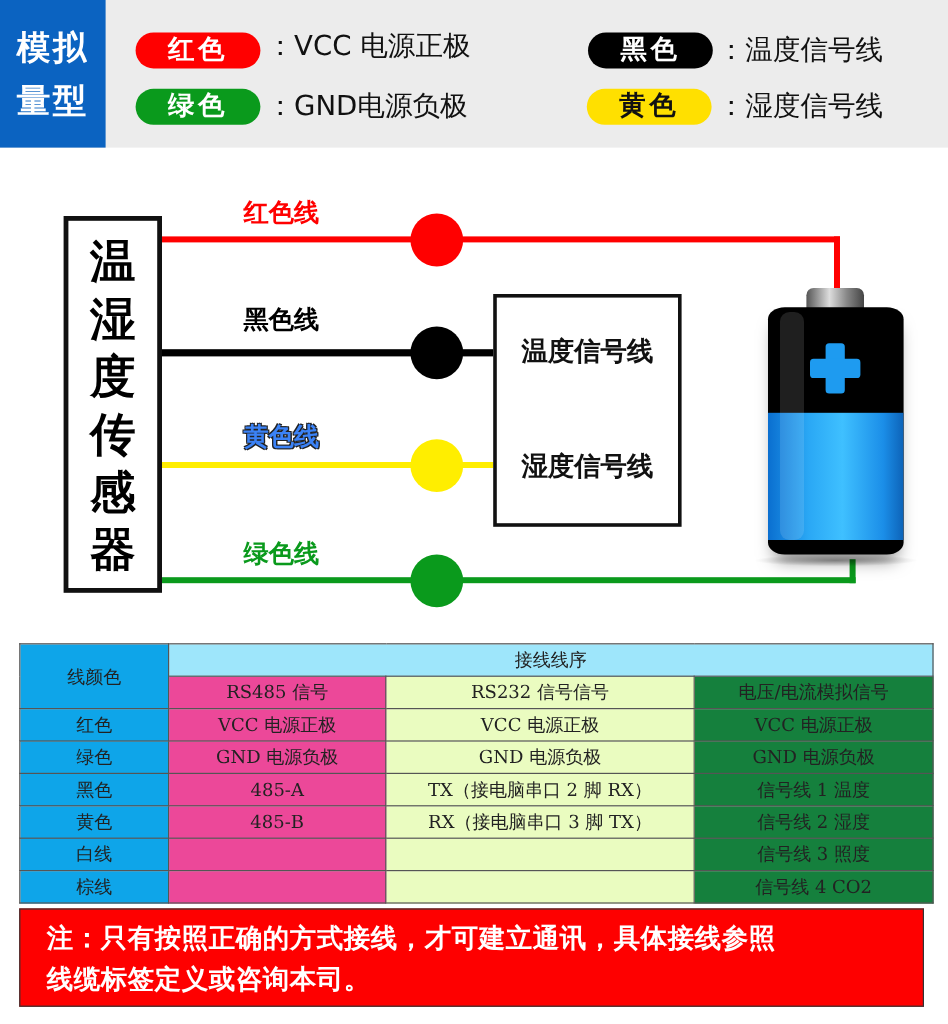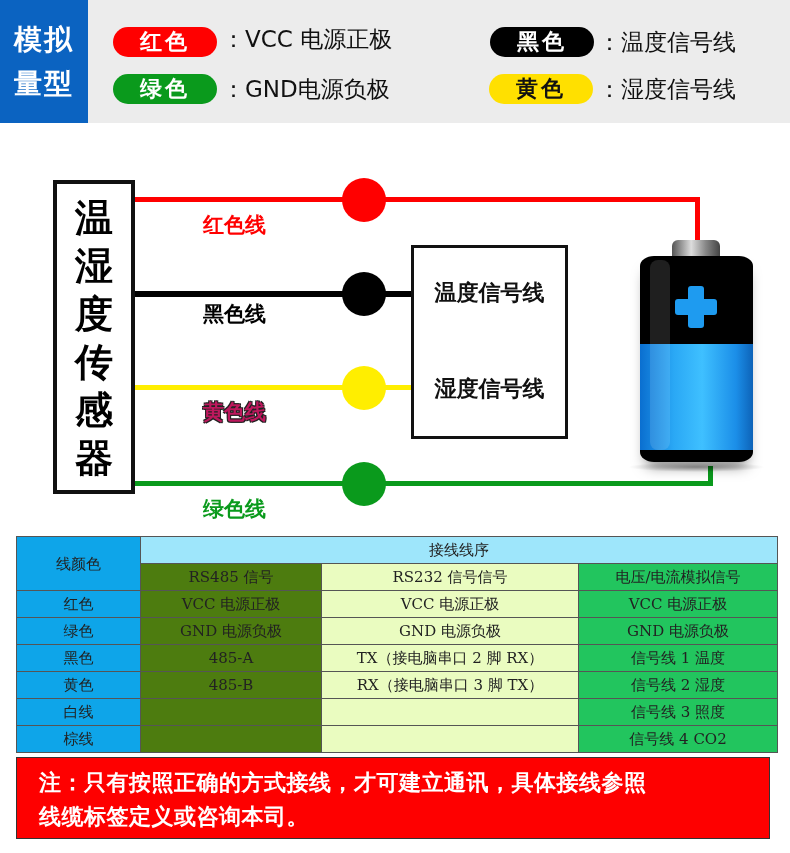--- a/index.html
+++ b/index.html
@@ -6,41 +6,41 @@
   body{width:790px;height:853px;position:relative;overflow:hidden;font-family:"DejaVu Sans","Liberation Sans",sans-serif;}
   .abs{position:absolute;}
   
   #hdr{left:0;top:0;width:790px;height:123px;background:#ececec;}
   #hdr-tag{left:0;top:0;width:88px;height:123px;background:#0b63c1;color:#fff;font-size:28px;font-weight:bold;line-height:44px;text-align:center;display:flex;flex-direction:column;justify-content:center;letter-spacing:2px;}
   .pill{position:absolute;height:30px;border-radius:15px;font-size:22px;font-weight:bold;line-height:30px;text-align:center;letter-spacing:3px;}
   .legend-text{position:absolute;font-size:23px;color:#111;line-height:30px;white-space:nowrap;font-weight:500;}
   
   .wire{position:absolute;}
   .dot{position:absolute;width:44px;height:44px;border-radius:50%;}
-  .wire-label{position:absolute;font-size:21px;font-weight:bold;white-space:nowrap;margin-top:48px;}
+  .wire-label{position:absolute;font-size:21px;font-weight:bold;white-space:nowrap;}
   #sensor-box{left:53px;top:180px;width:82px;height:314px;border:4px solid #111;box-sizing:border-box;background:#fff;}
   #sensor-title{position:absolute;left:0;top:10px;width:100%;text-align:center;font-size:38px;font-weight:bold;line-height:48px;color:#000;}
   #signal-box{left:411px;top:245px;width:157px;height:194px;border:3px solid #111;box-sizing:border-box;background:#fff;}
   .sig-label{position:absolute;left:0;width:100%;text-align:center;font-size:22px;font-weight:bold;color:#111;}
   
   #bat-cap{left:672px;top:240px;width:48px;height:20px;border-radius:6px 6px 2px 2px;background:linear-gradient(90deg,#555,#ddd 40%,#888 70%,#444);}
   #bat-body{left:640px;top:256px;width:113px;height:206px;border-radius:14px/10px;background:#000;overflow:hidden;box-shadow:0 10px 14px -6px rgba(0,0,0,.5);}
   #bat-fill{position:absolute;left:0;top:88px;width:100%;height:106px;background:linear-gradient(90deg,#0a6fd0,#2aa8f5 30%,#3fc0ff 55%,#1b8ee8 85%,#0d63b8);}
   #bat-shine{position:absolute;left:10px;top:4px;width:20px;height:190px;background:rgba(255,255,255,.12);border-radius:8px;}
   #bat-plus-v{position:absolute;left:48px;top:30px;width:16px;height:42px;background:#1e9bf0;border-radius:3px;}
   #bat-plus-h{position:absolute;left:35px;top:43px;width:42px;height:16px;background:#1e9bf0;border-radius:3px;}
   #bat-shadow{left:628px;top:462px;width:137px;height:10px;border-radius:50%;background:radial-gradient(ellipse,rgba(0,0,0,.35),rgba(0,0,0,0) 70%);}
   
   #tbl{position:absolute;left:16px;top:536px;width:761px;border-collapse:collapse;font-family:"DejaVu Serif","Liberation Serif",serif;font-size:15px;color:#222;table-layout:fixed;}
   #tbl td{border:1px solid #555;text-align:center;padding:0;height:26px;line-height:26px;white-space:nowrap;}
   .c-color{background:#0ea5e9;}
   .c-head{background:#9ee6fb;}
-  .c-485{background:#4d7c0f;margin-top:24px;}
+  .c-485{background:#ec4899;margin-top:24px;}
   .c-232{background:#eafcc0;}
-  .c-ana{background:#22c55e;margin-top:48px;}
+  .c-ana{background:#15803d;margin-top:48px;}
   #note{left:16px;top:757px;width:754px;height:82px;background:#fe0000;border:1px solid #333;box-sizing:border-box;color:#fff;font-size:22px;font-weight:bold;line-height:34px;padding:8px 0 0 22px;letter-spacing:0.5px;}
 </style>
 </head>
 <body>
 
 <div id="hdr" class="abs"></div>
 <div id="hdr-tag" class="abs">
   <span>模拟</span>
   <span>量型</span>
 </div>
@@ -72,21 +72,21 @@
 <div class="wire" style="left:695px;top:197px;width:5px;height:45px;background:#ff0000;"></div>
 <div class="dot" style="left:342px;top:178px;background:#ff0000;"></div>
 <div class="wire-label" style="left:203px;top:163px;color:#ff0000;">红色线</div>
 
 <div class="wire" style="left:135px;top:291px;width:280px;height:6px;background:#000;"></div>
 <div class="dot" style="left:342px;top:272px;background:#000;"></div>
 <div class="wire-label" style="left:203px;top:252px;color:#000;">黑色线</div>
 
 <div class="wire" style="left:135px;top:385px;width:280px;height:5px;background:#ffee00;"></div>
 <div class="dot" style="left:342px;top:366px;background:#ffee00;"></div>
-<div class="wire-label" style="left:203px;top:350px;color:#be185d;text-shadow:-1px -1px 0 #222,1px -1px 0 #222,-1px 1px 0 #222,1px 1px 0 #222;">黄色线</div>
+<div class="wire-label" style="left:203px;top:350px;color:#3b82f6;text-shadow:-1px -1px 0 #222,1px -1px 0 #222,-1px 1px 0 #222,1px 1px 0 #222;">黄色线</div>
 
 <div class="wire" style="left:135px;top:481px;width:578px;height:5px;background:#0a9a1c;"></div>
 <div class="wire" style="left:708px;top:466px;width:5px;height:20px;background:#0a9a1c;"></div>
 <div class="dot" style="left:342px;top:462px;background:#0a9a1c;"></div>
 <div class="wire-label" style="left:203px;top:447px;color:#0a9a1c;">绿色线</div>
 
 <div id="signal-box" class="abs">
   <div class="sig-label" style="top:30px;">温度信号线</div>
   <div class="sig-label" style="top:126px;">湿度信号线</div>
 </div>

